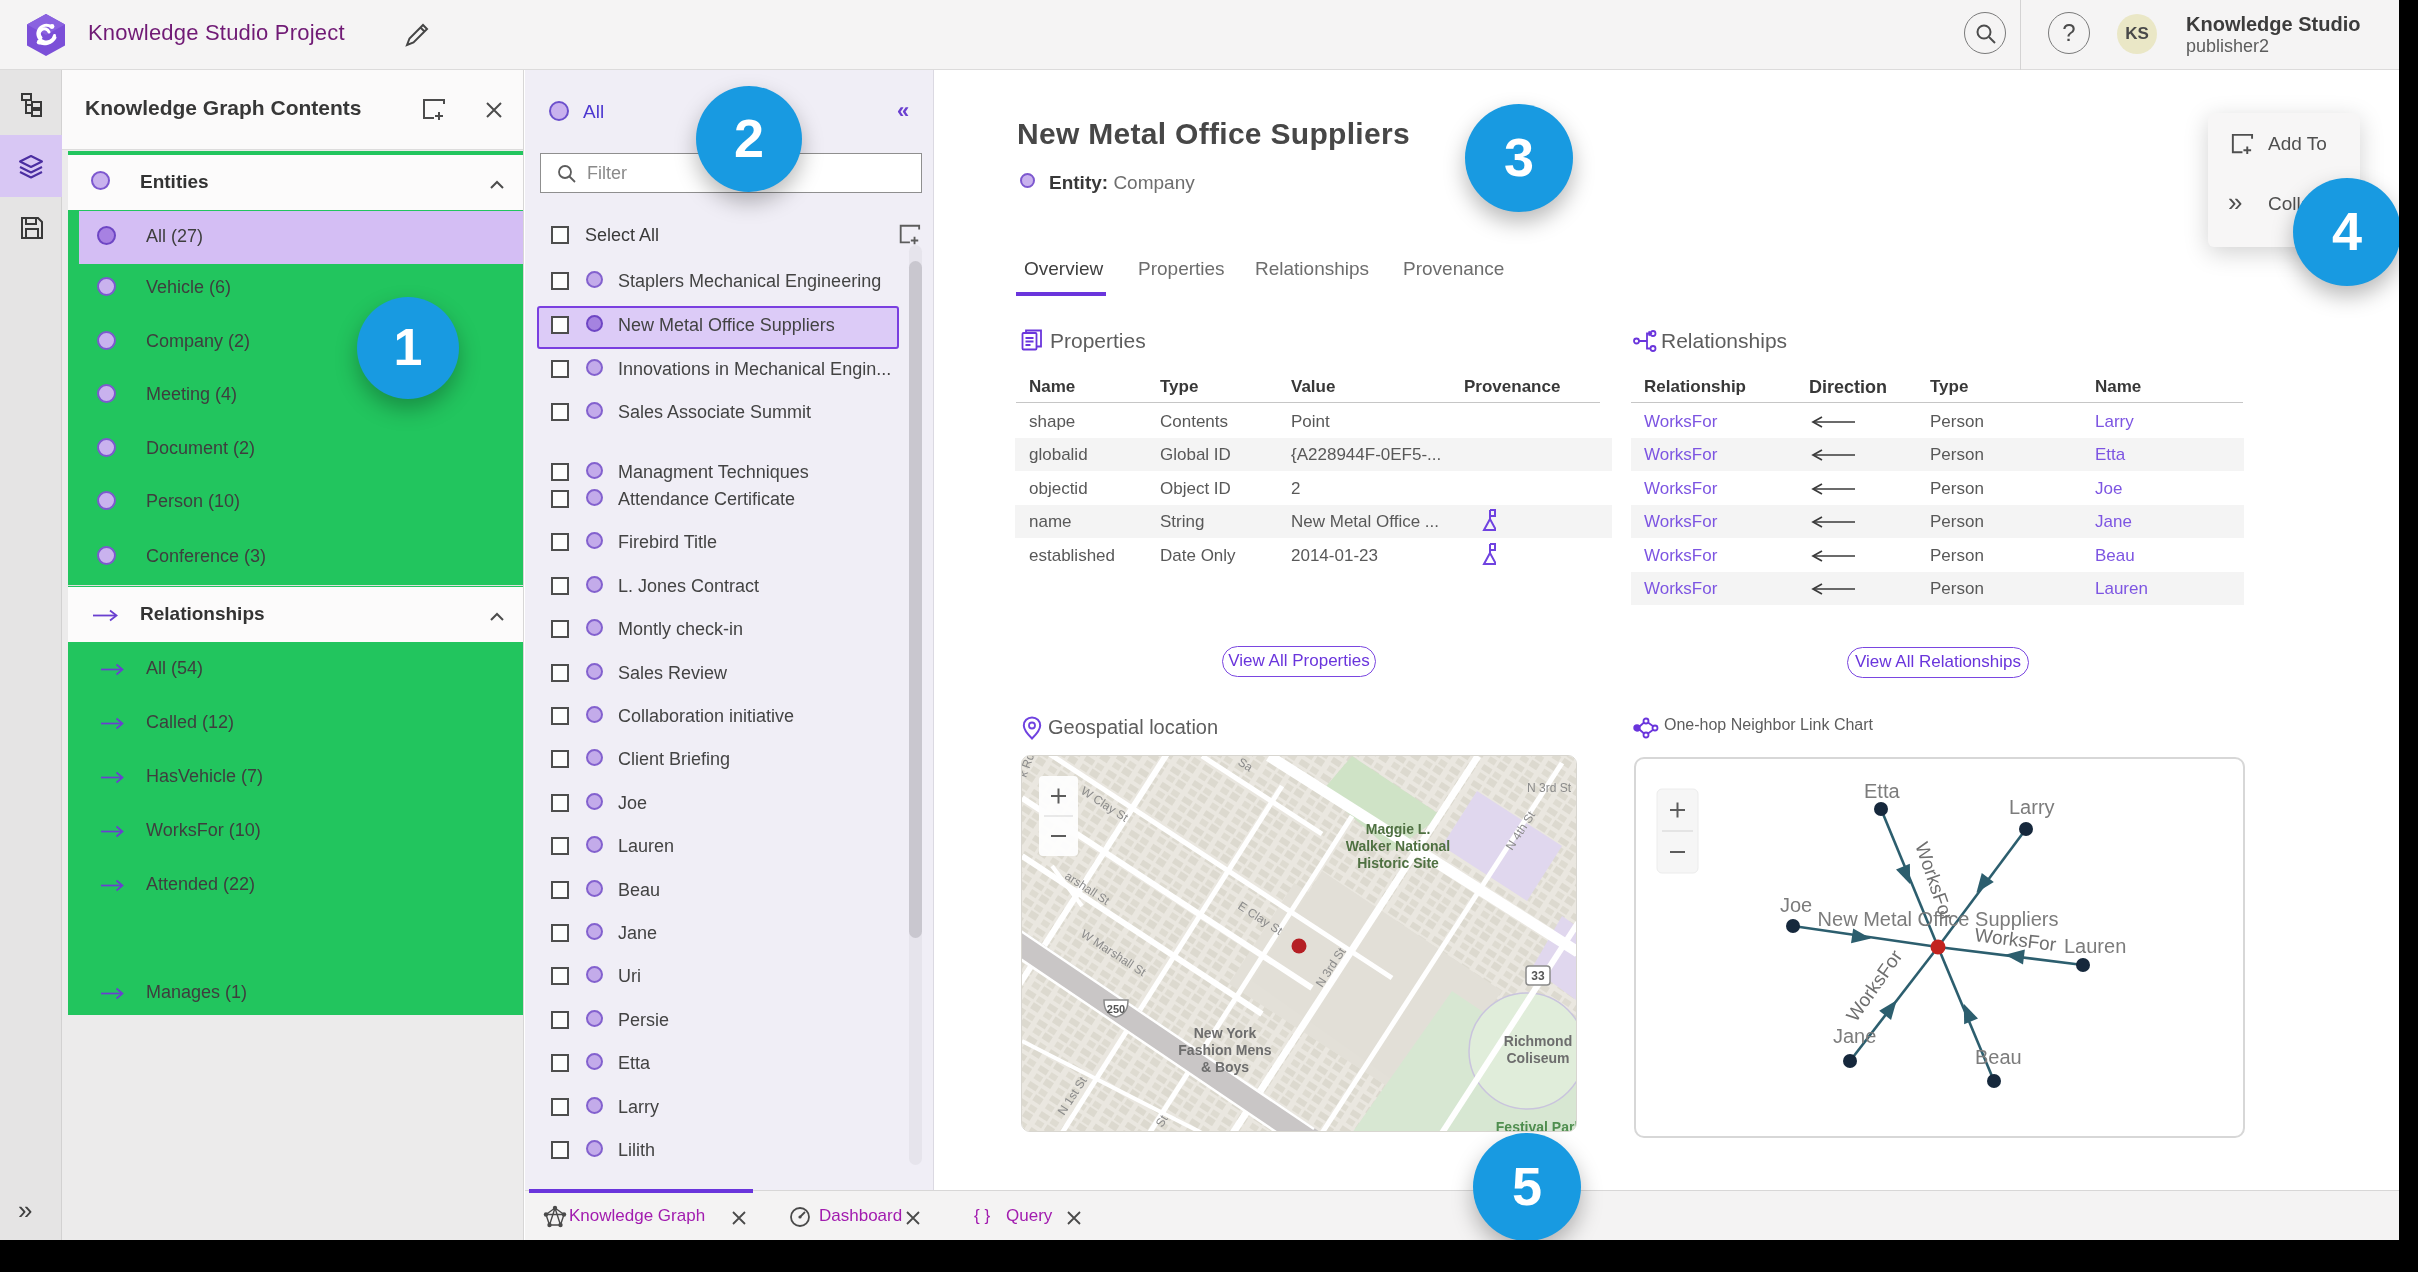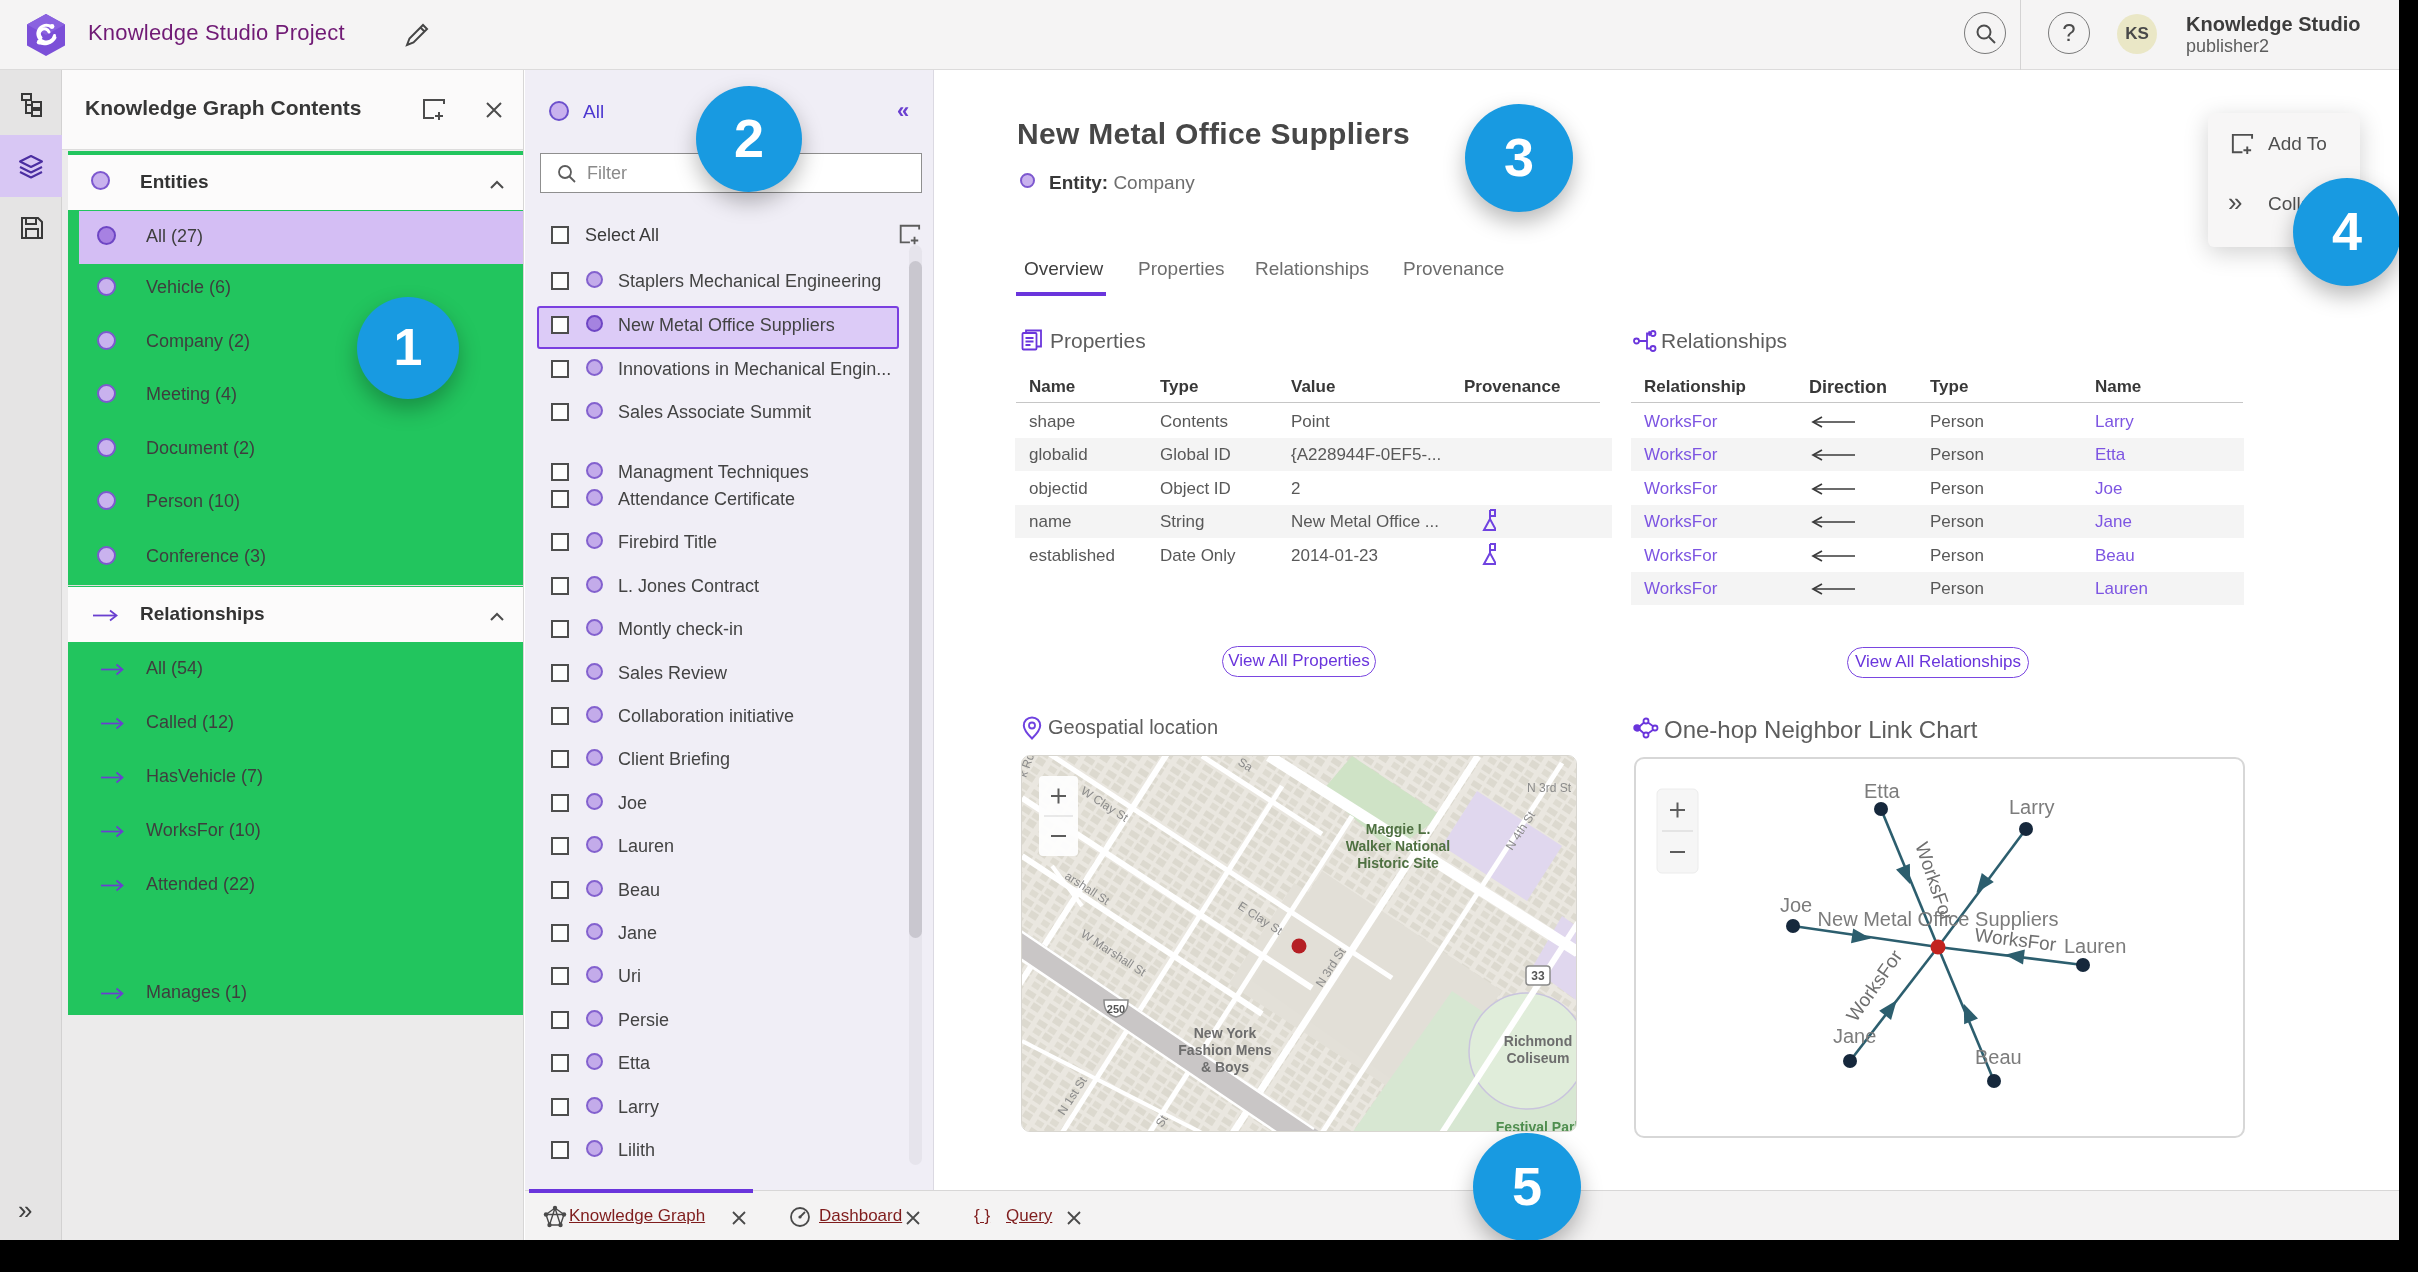--- a/index.html
+++ b/index.html
@@ -43,21 +43,21 @@
 .main { position:absolute; left:935px; top:70px; width:1464px; height:1120px; background:#fff; }
 .h1 { position:absolute; left:1017px; top:117px; font-size:30px; font-weight:bold; color:#474747; letter-spacing:0.3px; }
 .tabs { position:absolute; top:258px; font-size:19px; color:#6d6d6d; }
 .seclbl { font-size:21px; color:#5d5d5d; }
 .stripe { background:#f4f4f4; }
 .pill { position:absolute; height:31px; border:1.5px solid #7a46e0; border-radius:16px; color:#6a35dc; font-size:17px; text-align:center; background:#fff; }
 .plink { color:#7d55e2; }
 
 
 .tabbar { position:absolute; left:525px; top:1190px; width:1874px; height:50px; background:#f4f3f3; border-top:1px solid #d8d7d7; }
-.tabbar .ttxt { font-size:17px; color:#7f1d1d;text-decoration:underline; }
+.tabbar .ttxt { font-size:17px; color:#a21caf; }
 
 
 .callout { position:absolute; border-radius:50%; background:#189ae1; color:#fff; font-weight:bold; text-align:center; box-shadow:0 10px 22px rgba(0,0,0,0.28); }
 
 
 .menu { position:absolute; left:2208px; top:113px; width:152px; height:134px; background:#f7f6f6; border-radius:6px; box-shadow:0 6px 24px rgba(0,0,0,0.18); }
 .menu .it { position:absolute; left:60px; font-size:19px; color:#4f4f4f; }
 </style>
 </head>
 <body>
@@ -485,21 +485,21 @@
 
   <svg class="abs" style="left:1633px;top:717px" width="26" height="22" viewBox="0 0 26 22">
     <g fill="none" stroke="#6a35dc" stroke-width="1.8">
       <circle cx="4" cy="11" r="2.8" fill="#6a35dc"></circle>
         <circle cx="13" cy="4" r="2.5"></circle>
         <circle cx="13" cy="18" r="2.5"></circle>
         <circle cx="22" cy="11" r="2.5"></circle>
       <path d="M6.5 9.5 L11 5.5 M6.5 12.5 L11 16.5 M15 5.5 L20.5 9.5 M15 16.5 L20.5 12.5"></path>
     </g>
   </svg>
-  <div class="seclbl abs" style="left:1664px;top:716px;font-size:24px">One-hop Neighbor Link Chart</div>
+  <div class="seclbl abs" style="left:1664px;top:716px;font-size:16px">One-hop Neighbor Link Chart</div>
 
   <div class="abs" style="left:1021px;top:755px;width:556px;height:377px;border-radius:9px;overflow:hidden;border:1px solid #d8d6d0">
   <svg width="556" height="377" viewBox="0 0 556 377">
     <defs>
       <pattern id="bld" width="26" height="19" patternUnits="userSpaceOnUse" patternTransform="rotate(33)">
         <rect width="26" height="19" fill="#eae7e0"></rect>
         <rect x="2" y="2" width="10" height="6" fill="#dcd9cf"></rect>
         <rect x="15" y="2" width="8" height="6" fill="#dedbd1"></rect>
         <rect x="3" y="11" width="8" height="6" fill="#dedbd1"></rect>
         <rect x="14" y="10" width="9" height="7" fill="#dcd9cf"></rect>

